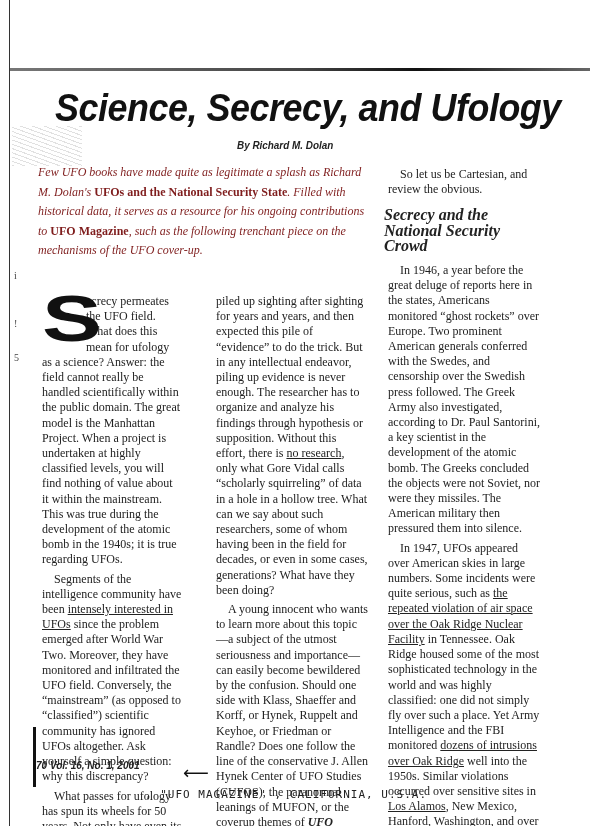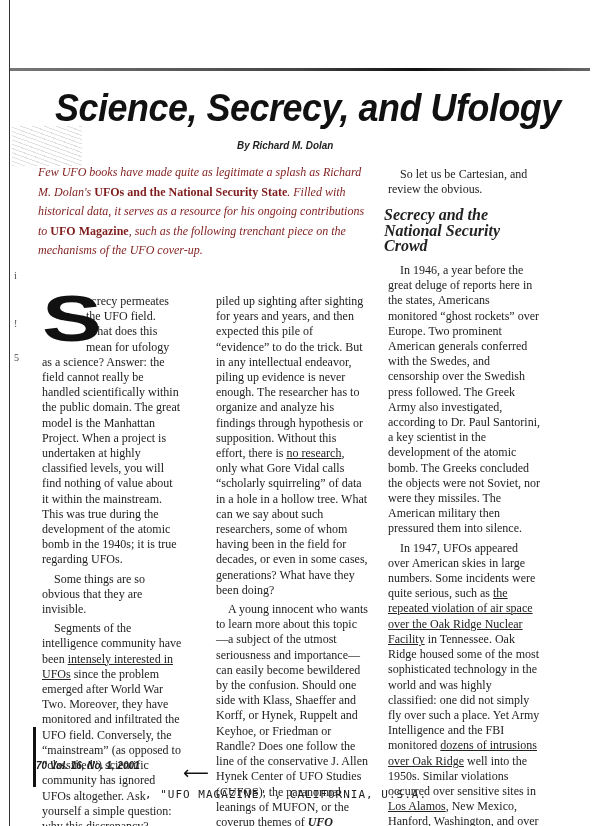--- a/index.html
+++ b/index.html
@@ -35,21 +35,20 @@
 
 <h1 class="title" style="margin:0;">Science, Secrecy, and Ufology</h1>
 <div class="byline">By Richard M. Dolan</div>
 
 <div class="intro">
   <span>Few UFO books have made quite as legitimate a splash as Richard M. Dolan's </span><b>UFOs and the National Security State</b><span>. Filled with historical data, it serves as a resource for his ongoing contributions to </span><b>UFO Magazine</b><span>, such as the following trenchant piece on the mechanisms of the UFO cover-up.</span>
 </div>
 
 <div class="col col1">
   <p class="noindent"><span class="dropcap">S</span><span>ecrecy permeates the UFO field. What does this mean for ufology as a science? Answer: the field cannot really be handled scientifically within the public domain. The great model is the Manhattan Project. When a project is undertaken at highly classified levels, you will find nothing of value about it within the mainstream. This was true during the development of the atomic bomb in the 1940s; it is true regarding UFOs.</span></p>
-  <p>Some things are so obvious that they are invisible.</p>
   <p><span>Segments of the intelligence community have been </span><span class="ul">intensely interested in UFOs</span><span> since the problem emerged after World War Two. Moreover, they have monitored and infiltrated the UFO field. Conversely, the “mainstream” (as opposed to “classified”) scientific community has ignored UFOs altogether. Ask yourself a simple question: why this discrepancy?</span></p>
   <p><span>What passes for ufology has spun its wheels for 50 years. Not only have even its most important researchers been unable to force recognition of the problem by official powers (not very surprising, after all), but some of these same researchers have not even taken a definite stand on what UFOs might represent. That is, they have been </span></p>
 </div>
 
 <div class="col col2">
   <p class="noindent"><span>piled up sighting after sighting for years and years, and then expected this pile of “evidence” to do the trick. But in any intellectual endeavor, piling up evidence is never enough. The researcher has to organize and analyze his findings through hypothesis or supposition. Without this effort, there is </span><span class="ul">no research</span><span>, only what Gore Vidal calls “scholarly squirreling” of data in a hole in a hollow tree. What can we say about such researchers, some of whom having been in the field for decades, or even in some cases, generations? What have they been doing?</span></p>
   <p><span>A young innocent who wants to learn more about this topic—a subject of the utmost seriousness and importance—can easily become bewildered by the confusion. Should one side with Klass, Shaeffer and Korff, or Hynek, Ruppelt and Keyhoe, or Friedman or Randle? Does one follow the line of the conservative J. Allen Hynek Center of UFO Studies (CUFOS), the paranormal leanings of MUFON, or the coverup themes of </span><b><i>UFO Magazine</i></b><span>? On the Internet, should one haunt the tepid world of listserves like Project 1947 or UFO Updates, or dive right into John Greenwald's Black Vault?</span></p>
 
 </div>
 

